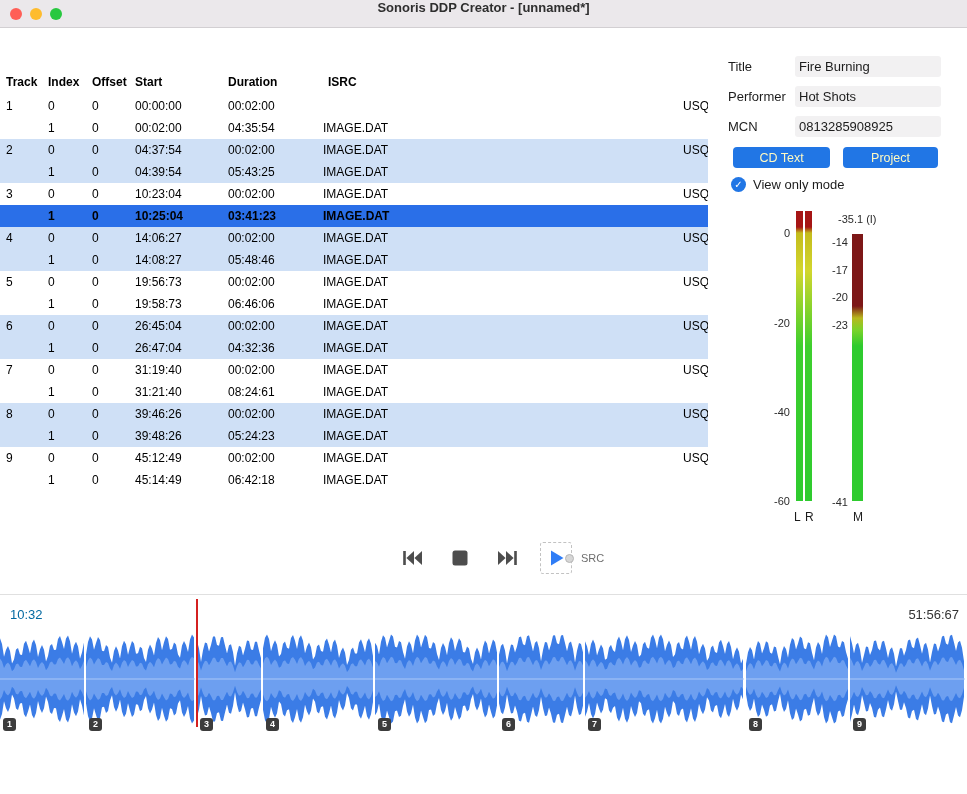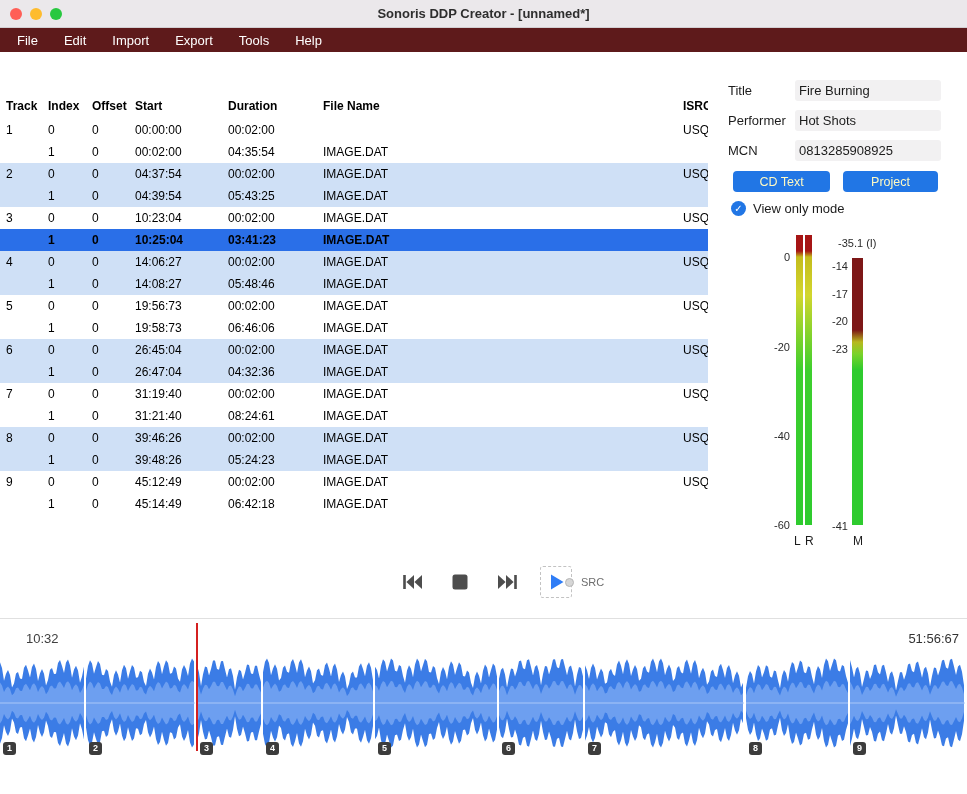--- a/index.html
+++ b/index.html
@@ -1,21 +1,21 @@
 <!DOCTYPE html>
 <html><head>
 <meta charset="utf-8">
 <style>
   * { margin:0; padding:0; box-sizing:border-box; }
   html,body { background:#d8d8d8; }
   body { font-family:"Liberation Sans", sans-serif; }
   .window { width:967px; height:794px; position:relative; background:#fff; overflow:hidden; }
 
   
-  .titlebar { height:28px; background:#ebe8eb; border-bottom:1px solid #d2cfd2; display:flex; align-items:center; position:relative; }
+  .titlebar { height:28px; background:#ebe8eb; border-bottom:1px solid #d2cfd2; display:flex; align-items:flex-start; position:relative; }
   .lights { position:absolute; left:10px; top:8px; display:flex; gap:8px; }
   .light { width:12px; height:12px; border-radius:50%; display:inline-block; }
   .light.red { background:#ff5f57; } .light.yellow { background:#febc2e; } .light.green { background:#28c840; }
   .title { flex:1; text-align:center; font-size:13px; font-weight:bold; color:#2e2e2e; }
 
   
   .menubar { height:24px; background:#5e1a1b; display:flex; align-items:stretch; padding-left:4px; }
   .menu-item { color:#fff; font-size:13px; padding:0 13px; display:flex; align-items:center; cursor:default; }
 
   
@@ -59,21 +59,21 @@
   
   .transport { height:72px; background:#fff; display:flex; align-items:center; justify-content:center; gap:16px; position:relative; }
   .tbtn { width:32px; height:32px; background:transparent; border:none; display:flex; align-items:center; justify-content:center; cursor:default; }
   .tbtn.focused { border:1px dashed #c2c2c2; border-radius:3px; }
   .src { position:absolute; left:565px; top:0; height:72px; display:flex; align-items:center; gap:7px; }
   .led { width:9px; height:9px; border-radius:50%; background:#d6d6d6; border:1px solid #b6b6b6; display:inline-block; }
   .src-text { font-size:11px; color:#6e6e6e; }
 
   
   .waveform { height:150px; background:#fff; border-top:1px solid #e0e0e0; position:relative; }
-  .pos { position:absolute; left:10px; top:12px; font-size:13px; color:#404040;margin-left:16px; }
+  .pos { position:absolute; left:10px; top:12px; font-size:13px; color:#0369a1; }
   .total { position:absolute; right:8px; top:12px; font-size:13px; color:#333; }
   .segments { position:absolute; left:0; top:38px; width:967px; height:92px; display:flex; }
   .wseg { position:relative; height:92px; flex:0 0 auto; border-right:2px solid #fff; }
   .wseg:last-child { border-right:none; }
   .wseg svg { display:block; }
   .badge { position:absolute; left:3px; bottom:-6px; background:#3c3c3c; color:#fff; font-size:9px; font-weight:bold; line-height:11px; padding:1px 4px; border-radius:3px; }
   .playhead { position:absolute; top:4px; height:128px; width:2px; background:#d42020; z-index:5; }
 
   
   .statusbar { height:26px; background:#efedef; border-top:1px solid #d8d6d8; display:flex; align-items:center; padding-left:10px; font-size:13px; color:#4a4a4a; }
@@ -85,38 +85,29 @@
 
   <div class="titlebar">
     <div class="lights">
       <span class="light red"></span>
       <span class="light yellow"></span>
       <span class="light green"></span>
     </div>
     <div class="title">Sonoris DDP Creator - [unnamed*]</div>
   </div>
 
-  <div class="menubar">
-      <div class="menu-item">File</div>
-      <div class="menu-item">Edit</div>
-      <div class="menu-item">Import</div>
-      <div class="menu-item">Export</div>
-      <div class="menu-item">Tools</div>
-      <div class="menu-item">Help</div>
-    </div>
 
   <div class="main">
     <div class="table-area">
       <div class="thead">
           <div class="cell hcell">Track</div>
           <div class="cell hcell">Index</div>
           <div class="cell hcell">Offset</div>
           <div class="cell hcell">Start</div>
           <div class="cell hcell">Duration</div>
-          <div class="cell hcell">File Name</div>
           <div class="cell hcell">ISRC</div>
         </div>
       <div class="tbody">
           <div class="trow">
             <div class="cell">1</div>
             <div class="cell">0</div>
             <div class="cell">0</div>
             <div class="cell">00:00:00</div>
             <div class="cell">00:02:00</div>
             <div class="cell"></div>

